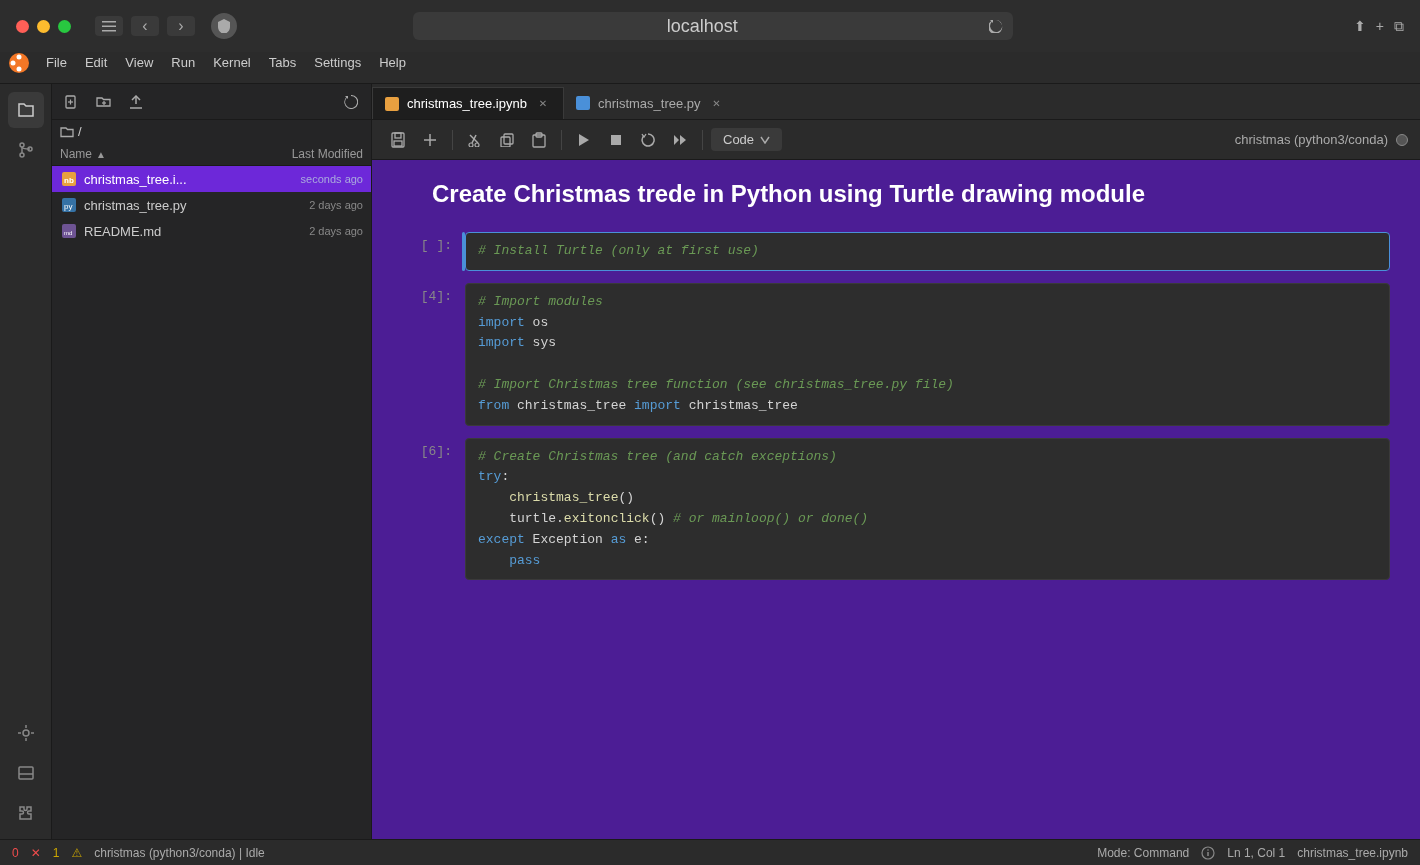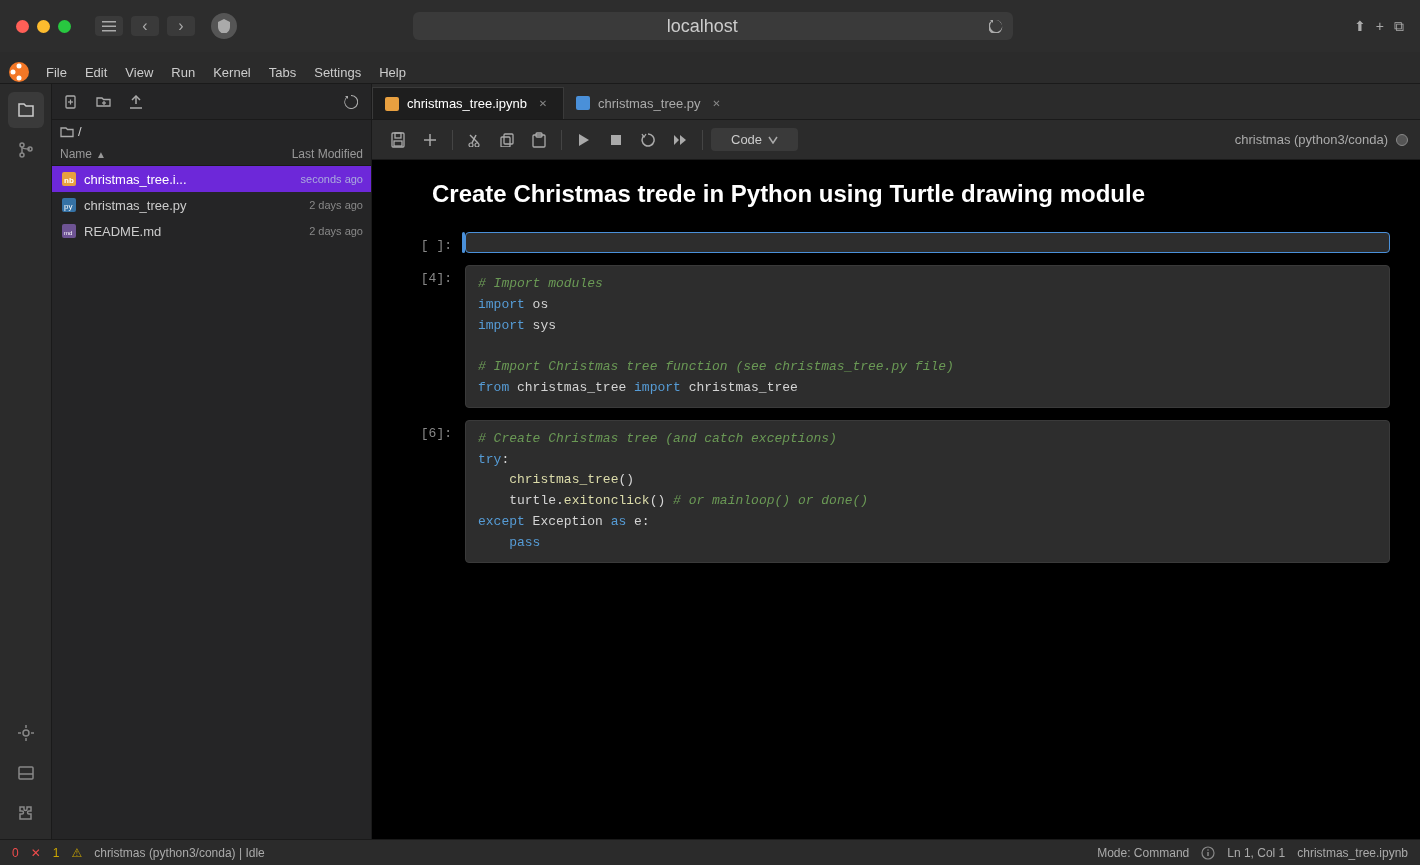--- a/index.html
+++ b/index.html
@@ -86,21 +86,21 @@
       cursor: pointer;
       background: none;
       border: none;
     }
 
     
     .menubar {
       height: 32px;
       background: #2b2b2b;
       display: flex;
-      align-items: flex-end;
+      align-items: flex-start;
       padding: 0 8px;
       gap: 2px;
       flex-shrink: 0;
       border-bottom: 1px solid #1a1a1a;
     }
     .menu-item {
       padding: 3px 8px;
       color: #ccc;
       font-size: 13px;
       cursor: pointer;
@@ -307,21 +307,21 @@
     .nb-separator {
       width: 1px;
       height: 20px;
       background: #444;
       margin: 0 4px;
     }
     .nb-cell-type {
       display: flex;
       align-items: center;
       gap: 6px;
-      padding: 4px 20px;
+      padding: 4px 12px;
       background: #3a3a3a;
       border-radius: 4px;
       color: #ccc;
       font-size: 13px;
       cursor: pointer;
       border: none;
     }
     .nb-toolbar-right {
       margin-left: auto;
       display: flex;
@@ -336,21 +336,21 @@
       border-radius: 50%;
       background: #555;
       border: 1px solid #888;
     }
 
     
     .notebook-content {
       flex: 1;
       overflow-y: auto;
       padding: 20px 30px;
-      background: #000000;
+      background: #4c1d95;
     }
     .notebook-title {
       color: #ffffff;
       font-size: 24px;
       font-weight: bold;
       margin-bottom: 24px;
       padding-left: 30px;
     }
 
     .cell {
@@ -682,20 +682,21 @@
       </div>
     </div>
 
     <div class="notebook-content">
       <div class="notebook-title">Create Christmas trede in Python using Turtle drawing module</div>
 
       <div class="cell">
         <div class="cell-prompt">[ ]:</div>
         <div class="cell-left-border"></div>
         <div class="cell-content active">
+          <div><span class="code-comment"># Install Turtle (only at first use)</span></div>
         </div>
       </div>
 
       <div class="cell">
         <div class="cell-prompt">[4]:</div>
         <div style="width:3px;flex-shrink:0;"></div>
         <div class="cell-content">
           <div><span class="code-comment"># Import modules</span></div>
           <div><span class="code-keyword">import</span><span class="code-plain"> os</span></div>
           <div><span class="code-keyword">import</span><span class="code-plain"> sys</span></div>

